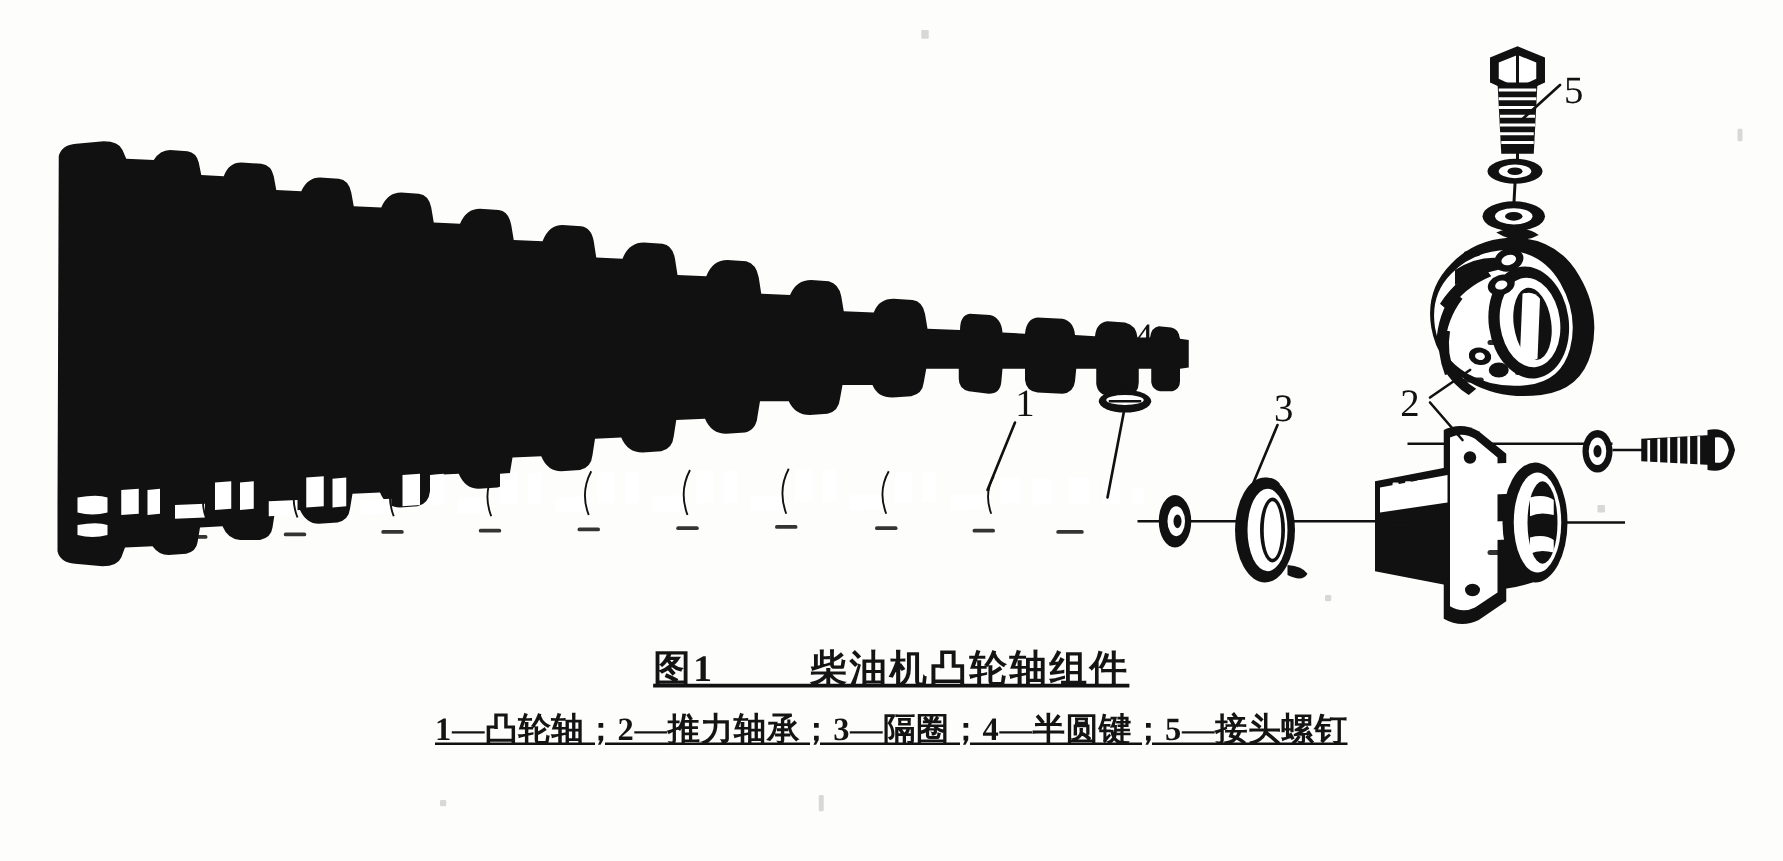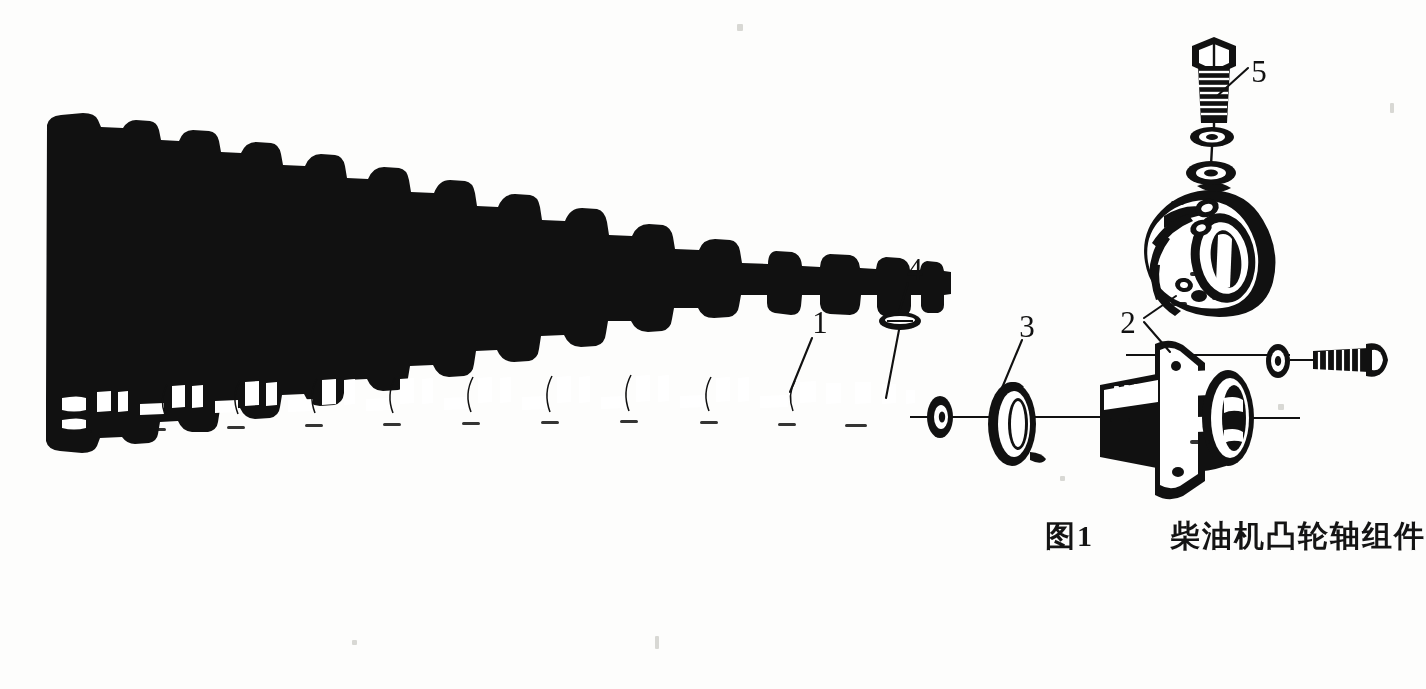--- a/index.html
+++ b/index.html
@@ -25,22 +25,23 @@
     top: 0;
     width: 1426px;
     height: 689px;
     display: block;
   }
   .caption-block {
     position: absolute;
     left: 0;
     top: 516px;
     width: 1426px;
-    text-align: right;
+    text-align: center;
     user-select: none;
+    text-decoration: underline;
   }
   .fig-title {
     font-family: "Liberation Serif", "DejaVu Serif", serif;
     font-size: 30px;
     font-weight: 700;
     letter-spacing: 2px;
     color: #141414;
     line-height: 40px;
     white-space: pre;
   }
@@ -546,15 +547,16 @@
       <text class="callout-num" x="1128" y="333" text-anchor="middle">2</text>
       <text class="callout-num" x="1027" y="337" text-anchor="middle">3</text>
       <text class="callout-num" x="915" y="280" text-anchor="middle">4</text>
       <text class="callout-num" x="1259" y="82" text-anchor="middle">5</text>
     </g>
 
   </svg>
 
   <div class="caption-block">
     <div class="fig-title">图1        柴油机凸轮轴组件</div>
+    <div class="fig-legend">1—凸轮轴；2—推力轴承；3—隔圈；4—半圆键；5—接头螺钉</div>
   </div>
 
 </div>
 
 </body></html>

